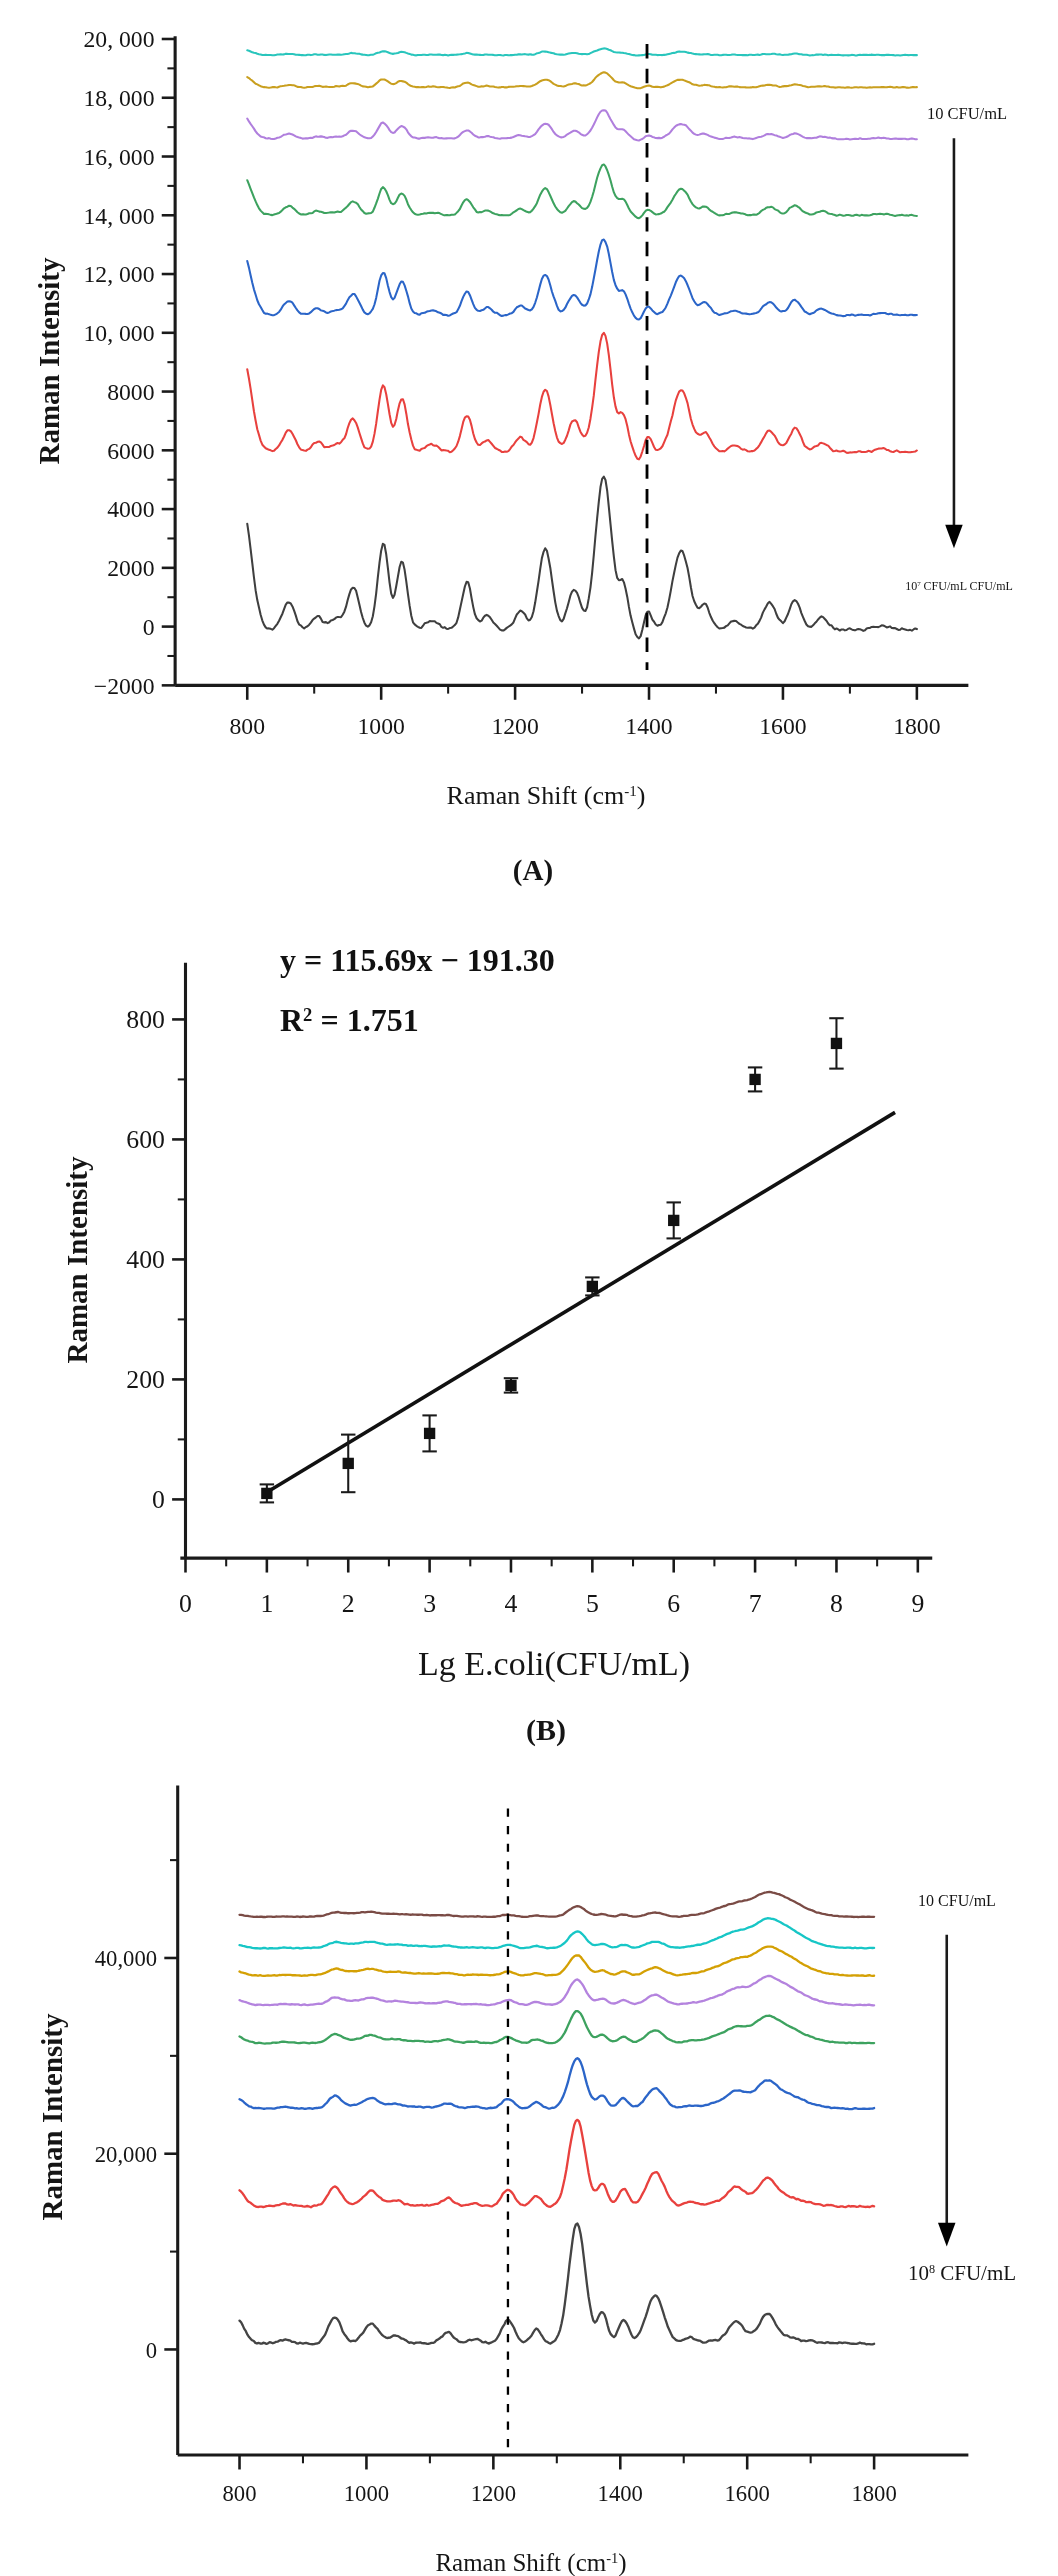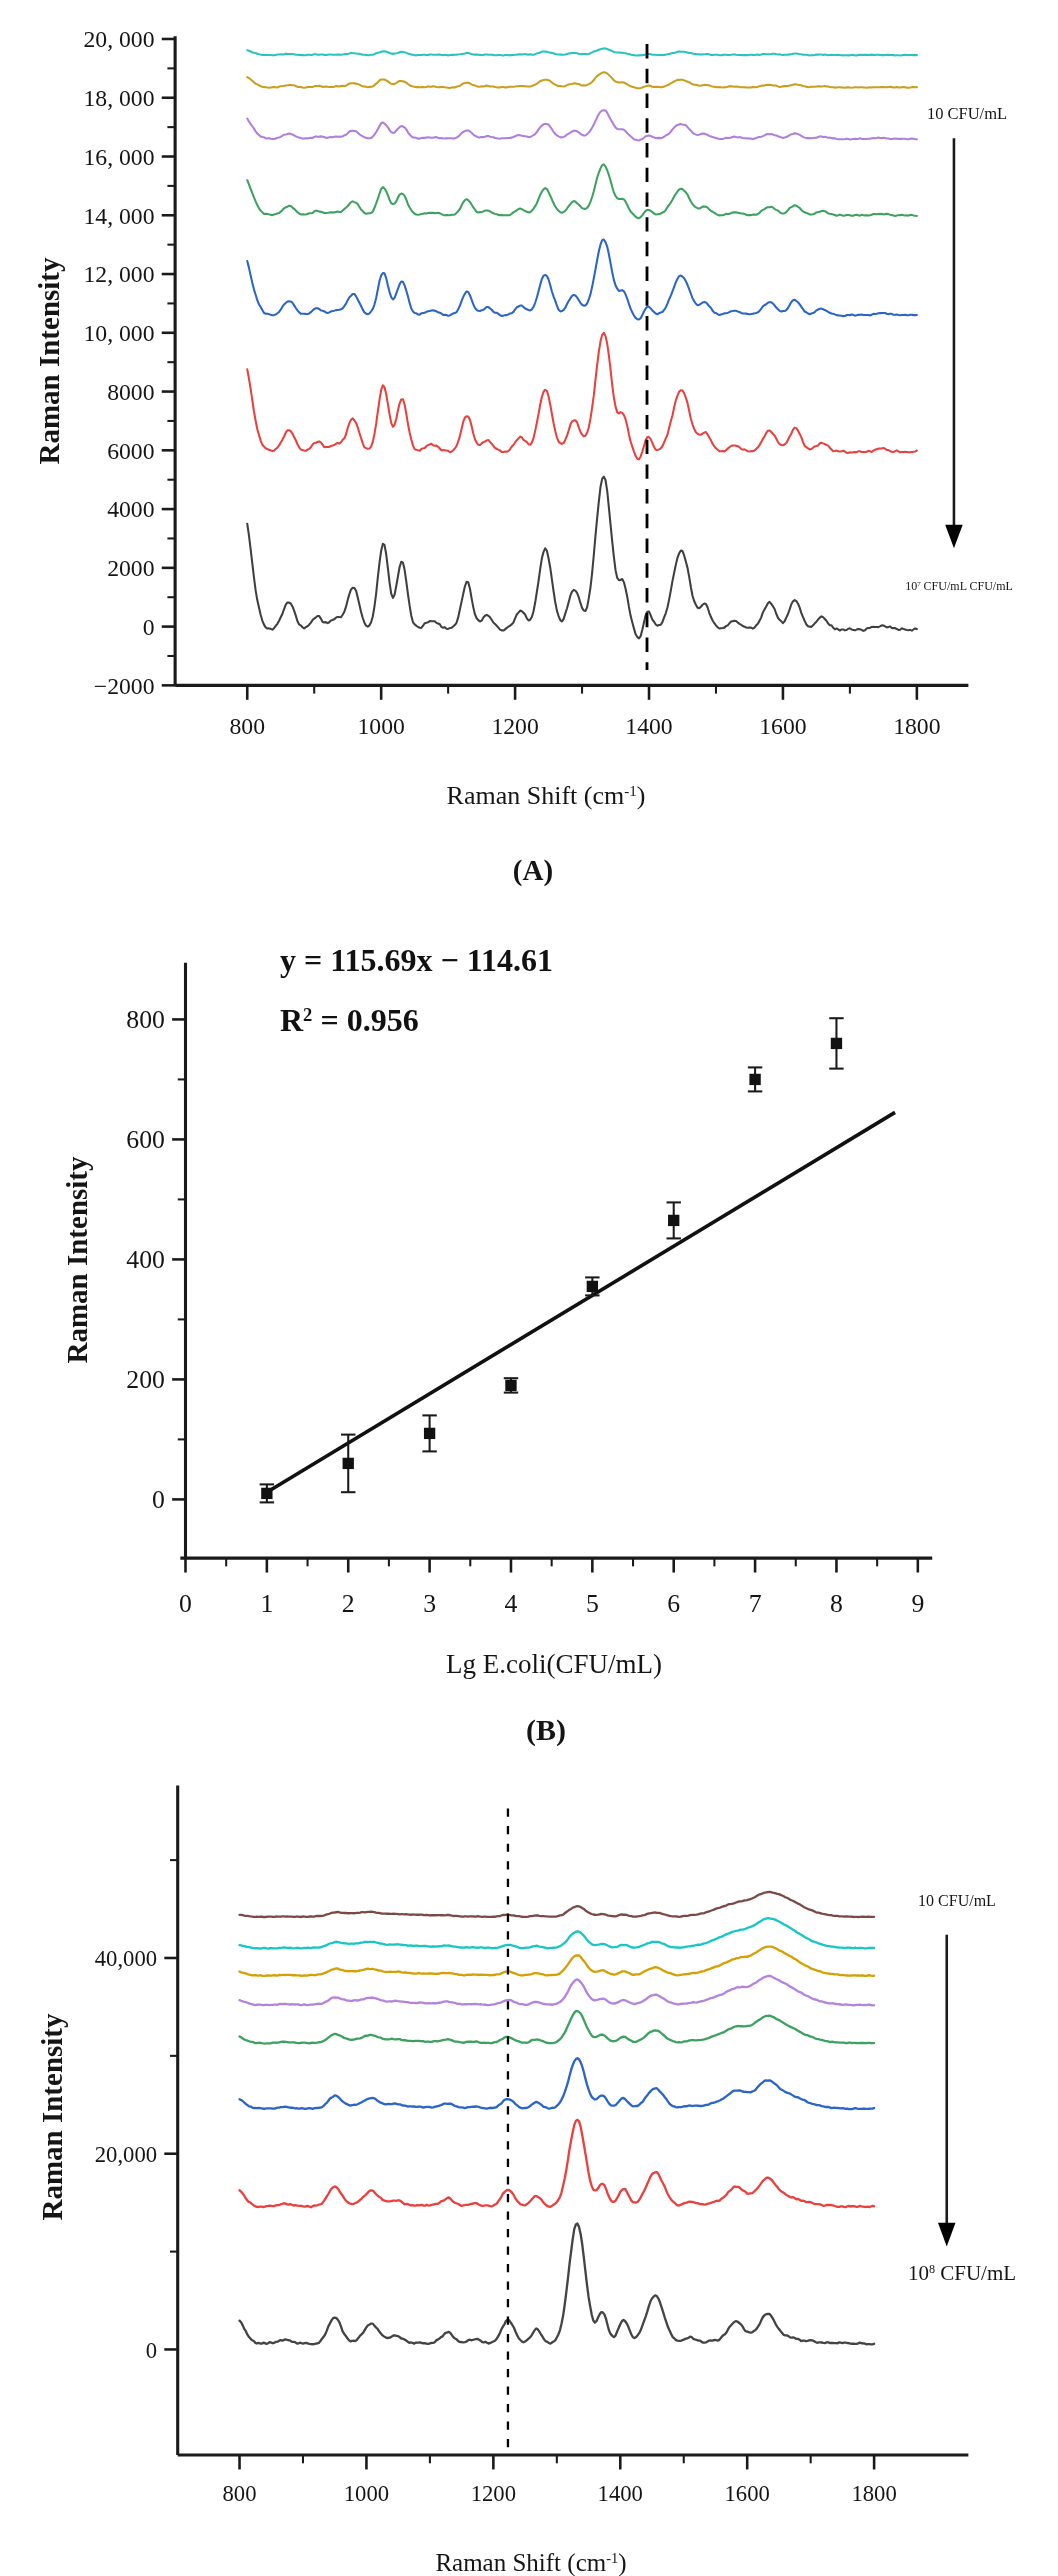--- a/index.html
+++ b/index.html
@@ -208,26 +208,26 @@
   <div class="overlay rot bold" style="left:49px;top:361px;font-size:29px;">Raman Intensity</div>
   <div class="overlay" style="left:967px;top:114px;font-size:16.5px;">10 CFU/mL</div>
   <div class="overlay" style="left:959px;top:586px;font-size:12px;">
     <span>10</span><span class="sup">7</span><span> CFU/mL CFU/mL</span>
   </div>
   <div class="overlay" style="left:546px;top:796px;font-size:26px;">
     <span>Raman Shift (cm</span><span class="sup">-1</span><span>)</span>
   </div>
   <div class="overlay bold" style="left:533px;top:870px;font-size:29px;">(A)</div>
 
-  <div class="anchorL bold" style="left:280px;top:942px;font-size:32px;">y = 115.69x − 114.61</div>
+  <div class="anchorL bold" style="left:280px;top:942px;font-size:32px;">y = 115.69x − 191.30</div>
   <div class="anchorL bold" style="left:280px;top:1002px;font-size:32px;">
-    <span>R</span><span class="sup">2</span><span> = 0.956</span>
+    <span>R</span><span class="sup">2</span><span> = 1.751</span>
   </div>
   <div class="overlay rot bold" style="left:77px;top:1260px;font-size:29px;">Raman Intensity</div>
-  <div class="overlay" style="left:554px;top:1664px;font-size:27px;">Lg E.coli(CFU/mL)</div>
+  <div class="overlay" style="left:554px;top:1664px;font-size:34px;">Lg E.coli(CFU/mL)</div>
   <div class="overlay bold" style="left:546px;top:1730px;font-size:30px;">(B)</div>
 
   <div class="overlay rot bold" style="left:52px;top:2117px;font-size:29px;">Raman Intensity</div>
   <div class="overlay" style="left:957px;top:1901px;font-size:16px;">10 CFU/mL</div>
   <div class="overlay" style="left:962px;top:2273px;font-size:21px;">
     <span>10</span><span class="sup">8</span><span> CFU/mL</span>
   </div>
   <div class="overlay" style="left:531px;top:2563px;font-size:25px;">
     <span>Raman Shift (cm</span><span class="sup">-1</span><span>)</span>
   </div>

